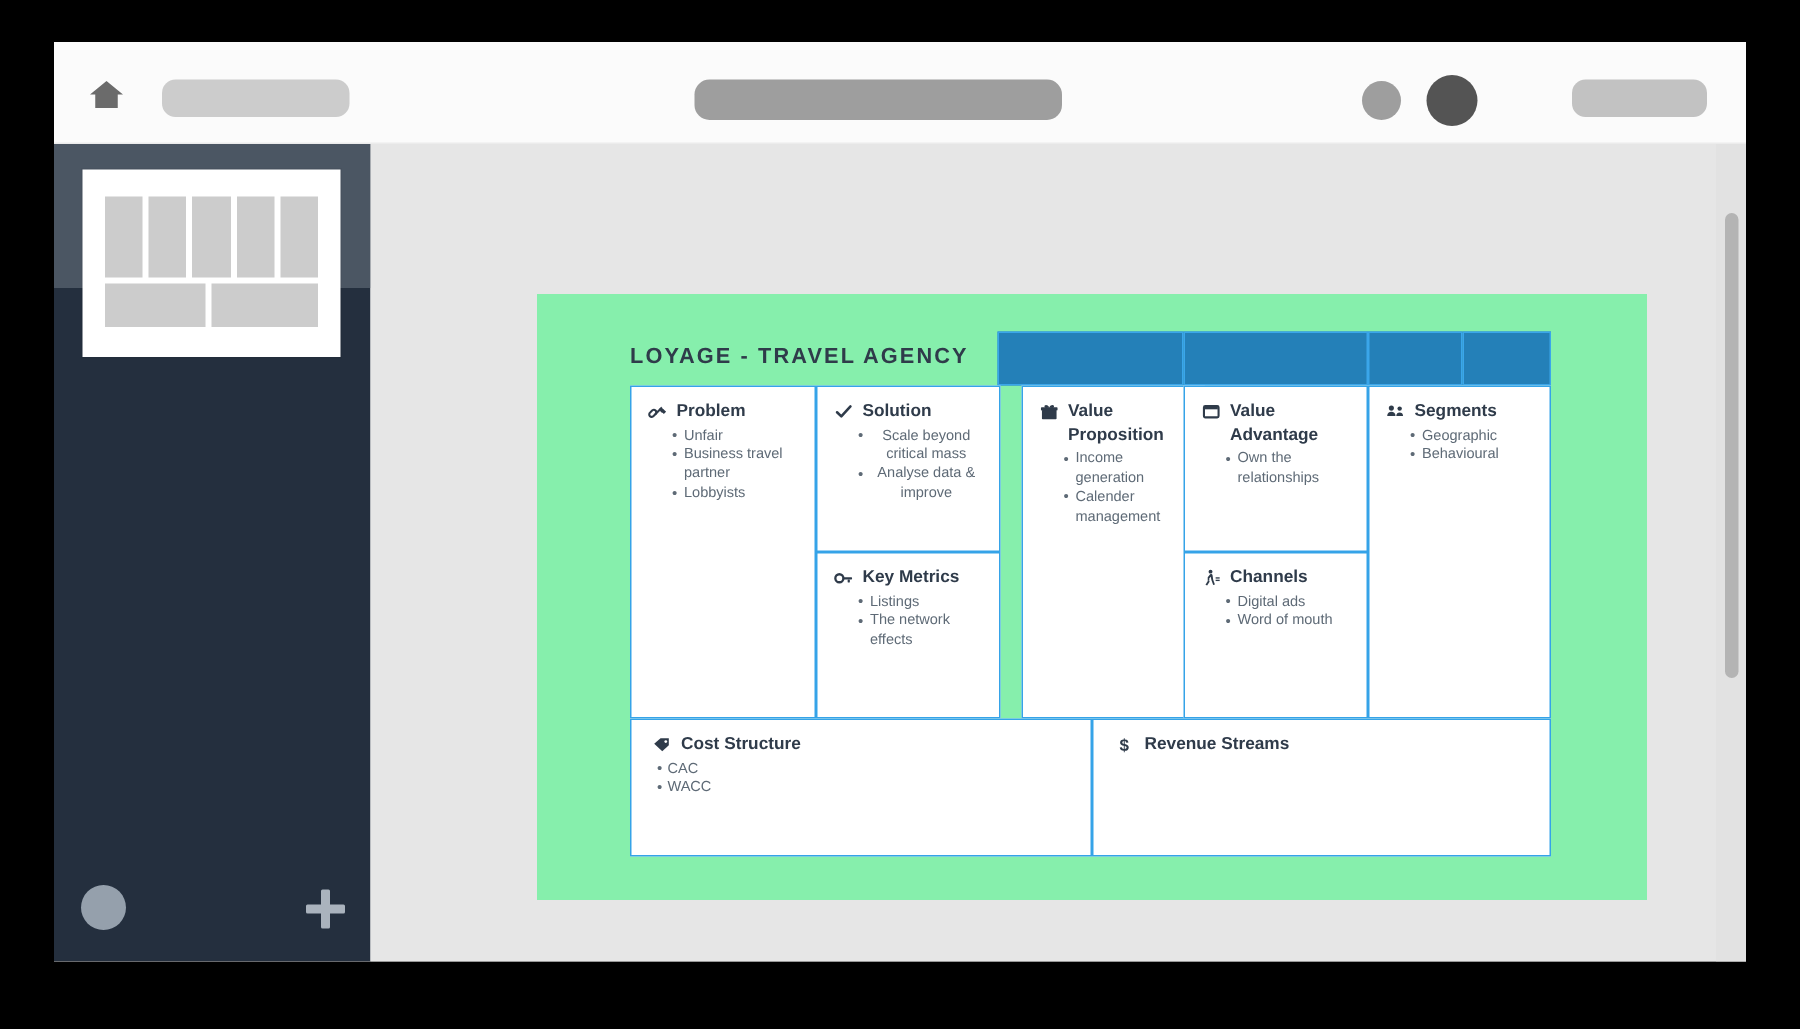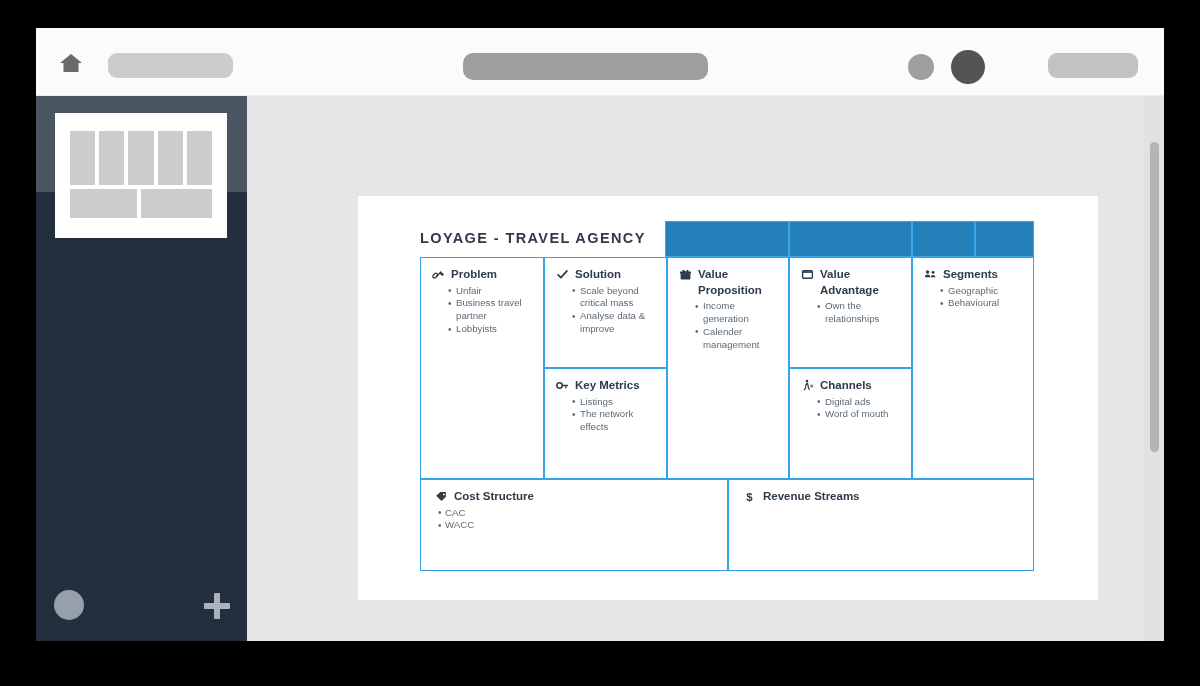--- a/index.html
+++ b/index.html
@@ -91,21 +91,21 @@
   #scrollbar-thumb {
     position: absolute; left: 6px; top: 46px;
     width: 9px; height: 310px;
     background: #b4b4b4; border-radius: 5px;
   }
 
   
   #slide-canvas {
     position: absolute; left: 111px; top: 100px;
     width: 740px; height: 404px;
-    background: #ffffff;
+    background: #86efac;
   }
 
   #slide-title {
     position: absolute; left: 62px; top: 34px;
     font-size: 14.5px; font-weight: 700;
     letter-spacing: 1.4px; color: #2f3b4a;
     white-space: nowrap;
   }
 
   
@@ -220,21 +220,21 @@
           </span>
           <span class="ttl">Problem</span>
         </div>
         <ul>
           <li>Unfair</li>
           <li>Business travel partner</li>
           <li>Lobbyists</li>
         </ul>
       </div>
 
-      <div class="blk" style="left:186px; top:61px; width:123px; height:111px;">
+      <div class="blk" style="left:186px; top:61px; width:123px; height:111px;text-align:center;">
         <div class="blk-head">
           <span class="ic">
             <svg width="13" height="13" viewBox="0 0 16 16">
               <path d="M2.5 8.4 L6 11.8 L13.5 3.6" fill="none" stroke="#2f3b4a" stroke-width="2.1" stroke-linecap="round" stroke-linejoin="round"></path>
             </svg>
           </span>
           <span class="ttl">Solution</span>
         </div>
         <ul>
           <li>Scale beyond critical mass</li>
@@ -254,21 +254,21 @@
             </svg>
           </span>
           <span class="ttl">Key Metrics</span>
         </div>
         <ul>
           <li>Listings</li>
           <li>The network effects</li>
         </ul>
       </div>
 
-      <div class="blk" style="left:309px; top:61px; width:122px; height:222px;">
+      <div class="blk" style="left:323px; top:61px; width:122px; height:222px;">
         <div class="blk-head wide">
           <span class="ic">
             <svg width="13" height="13" viewBox="0 0 16 16">
               <g fill="#2f3b4a">
                 <rect x="2" y="6.6" width="12" height="7.6" rx="0.6"></rect>
                 <rect x="1.2" y="4.4" width="13.6" height="2.6" rx="0.6"></rect>
                 <path d="M8 4.6 C6.6 1.6 3.4 2.2 4.2 4.4 C4.6 5.2 6.4 4.8 8 4.6 Z"></path>
                 <path d="M8 4.6 C9.4 1.6 12.6 2.2 11.8 4.4 C11.4 5.2 9.6 4.8 8 4.6 Z"></path>
               </g>
             </svg>

